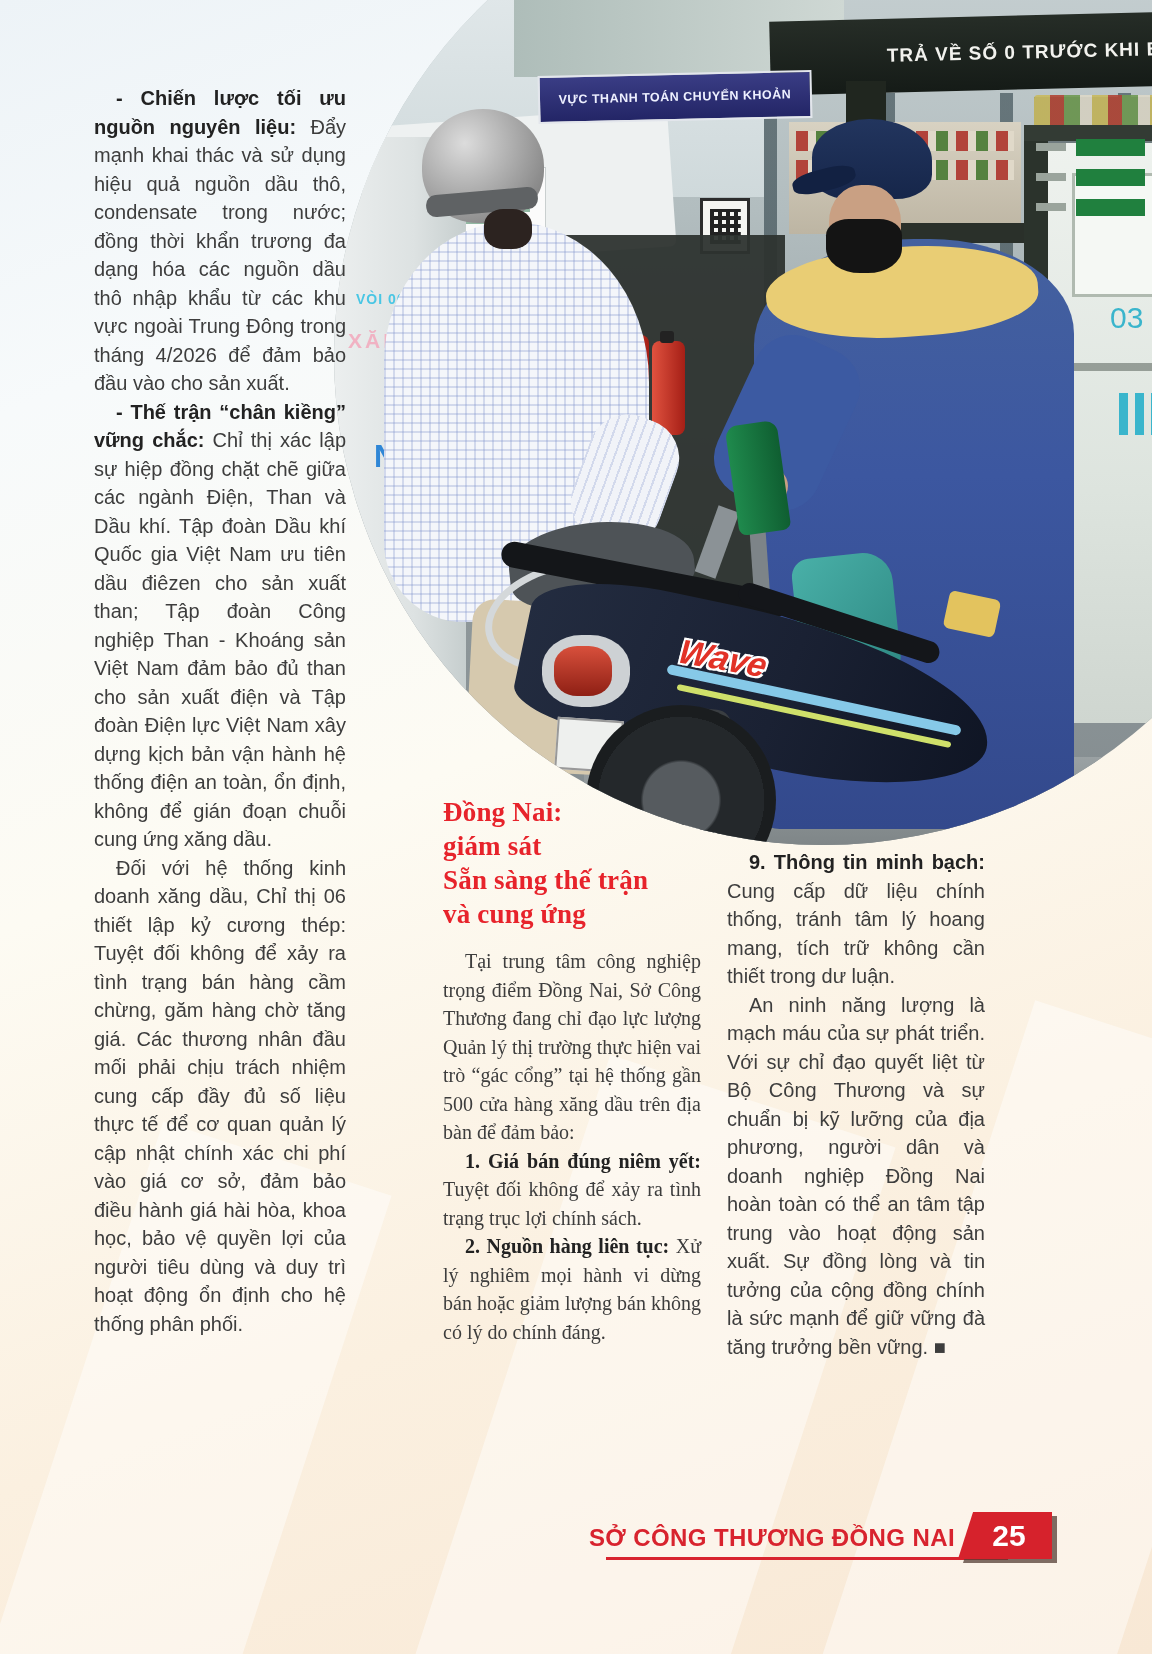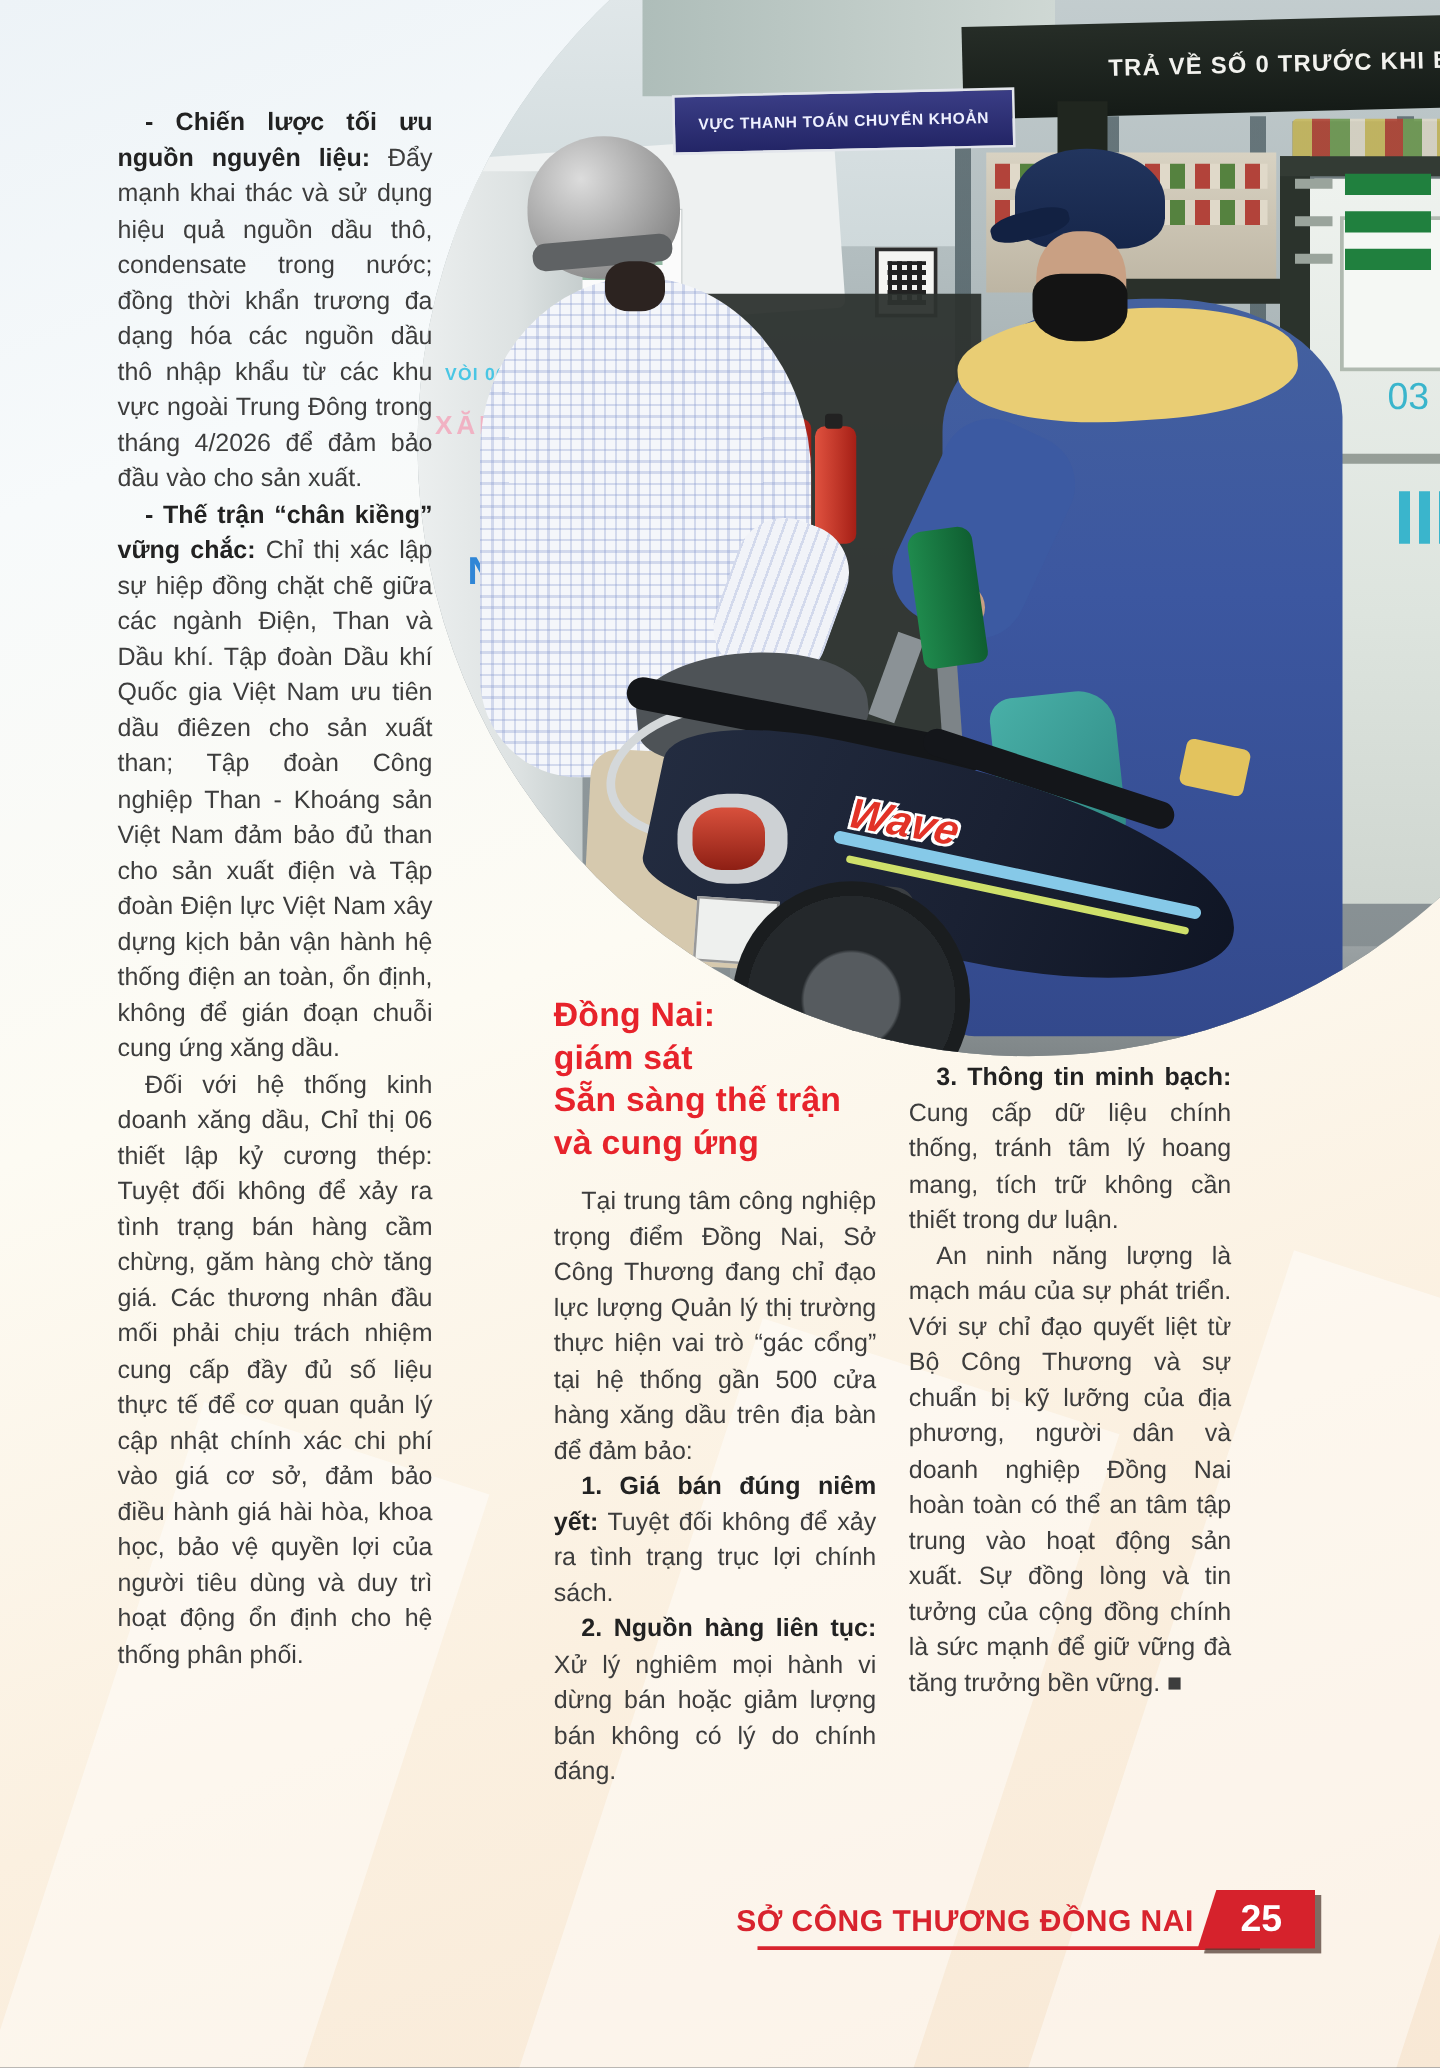--- a/index.html
+++ b/index.html
@@ -118,21 +118,21 @@
   .mc-tllens{left:220px;top:779px;width:58px;height:50px;background:linear-gradient(#d8503c,#8e1f14);border-radius:40%;}
   .mc-plate{left:222px;top:852px;width:62px;height:48px;background:#eef0ee;border:2px solid #999;transform:rotate(4deg);}
   .mc-shock{left:352px;top:842px;width:34px;height:132px;border:3px solid #3a3e42;border-radius:16px;transform:rotate(6deg);
     background:repeating-linear-gradient(35deg,#f0f0f0 0 7px,#606468 7px 14px);}
   .mc-wheel{left:252px;top:838px;width:190px;height:190px;border-radius:50%;
     background:radial-gradient(circle,#565b5f 28%,#24282b 30% 62%,#1a1d1f 62%);}
 
   
   .col{position:absolute;}
   .left-col{left:94px;top:84px;width:252px;}
-  .mid-col{left:443px;top:795px;width:258px;}
+  .mid-col{left:443px;top:795px;width:258px;font-family:Liberation Serif, serif;}
   .right-col{left:727px;top:848px;width:258px;}
   .body-p{margin:0;text-align:justify;text-indent:22px;font-size:20px;line-height:28.5px;color:#3d3d3d;}
   .lead{font-weight:bold;color:#222;}
   .headline{font-weight:bold;font-size:27px;line-height:34px;color:#e7232b;margin:0 0 16px 0;letter-spacing:.2px;}
   .caption{margin:0 0 46px 0;font-weight:bold;font-style:italic;font-size:20px;line-height:27.5px;text-align:right;color:#1e1e1e;}
 
   
   .footer-title{position:absolute;left:500px;top:1524px;width:455px;text-align:right;
     font-size:24px;font-weight:bold;color:#d8232e;letter-spacing:.4px;}
   .footer-line{position:absolute;left:606px;top:1557px;width:402px;height:3px;background:#d8232e;}
@@ -245,21 +245,21 @@
       <div>giám sát</div>
       <div>Sẵn sàng thế trận</div>
       <div>và cung ứng</div>
     </div>
     <p class="body-p">Tại trung tâm công nghiệp trọng điểm Đồng Nai, Sở Công Thương đang chỉ đạo lực lượng Quản lý thị trường thực hiện vai trò “gác cổng” tại hệ thống gần 500 cửa hàng xăng dầu trên địa bàn để đảm bảo:</p>
     <p class="body-p"><b class="lead">1. Giá bán đúng niêm yết:</b><span> Tuyệt đối không để xảy ra tình trạng trục lợi chính sách.</span></p>
     <p class="body-p"><b class="lead">2. Nguồn hàng liên tục:</b><span> Xử lý nghiêm mọi hành vi dừng bán hoặc giảm lượng bán không có lý do chính đáng.</span></p>
   </div>
 
   <div class="col right-col">
-    <p class="body-p"><b class="lead">3. Thông tin minh bạch:</b><span> Cung cấp dữ liệu chính thống, tránh tâm lý hoang mang, tích trữ không cần thiết trong dư luận.</span></p>
+    <p class="body-p"><b class="lead">9. Thông tin minh bạch:</b><span> Cung cấp dữ liệu chính thống, tránh tâm lý hoang mang, tích trữ không cần thiết trong dư luận.</span></p>
     <p class="body-p">An ninh năng lượng là mạch máu của sự phát triển. Với sự chỉ đạo quyết liệt từ Bộ Công Thương và sự chuẩn bị kỹ lưỡng của địa phương, người dân và doanh nghiệp Đồng Nai hoàn toàn có thể an tâm tập trung vào hoạt động sản xuất. Sự đồng lòng và tin tưởng của cộng đồng chính là sức mạnh để giữ vững đà tăng trưởng bền vững. ■</p>
   </div>
 
   <div class="footer-title">SỞ CÔNG THƯƠNG ĐỒNG NAI</div>
   <div class="footer-line"></div>
   <div class="badge-wrap">
     <div class="page-badge">
       <span>25</span>
     </div>
   </div>

